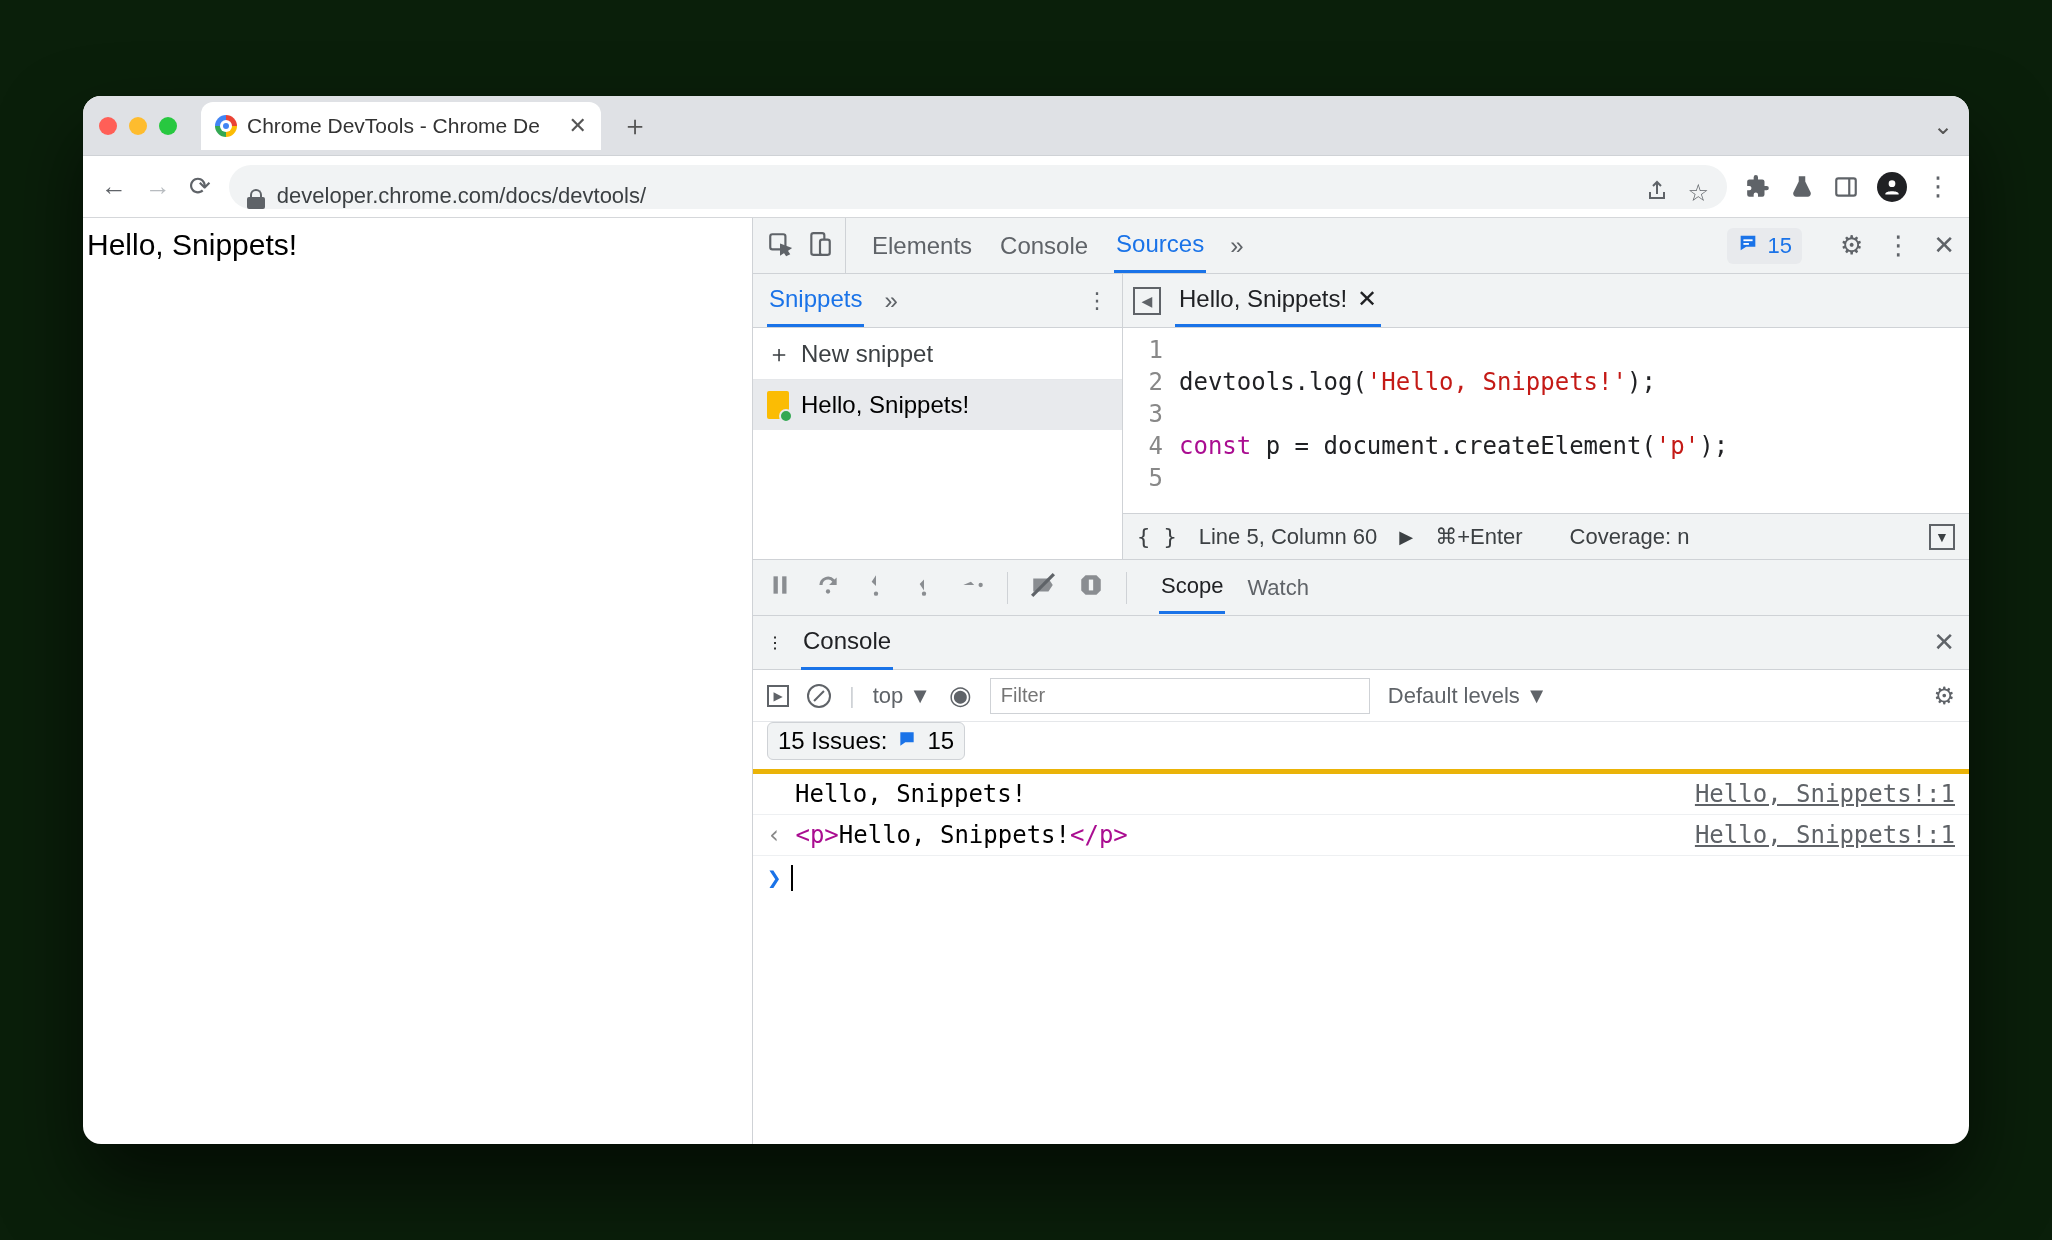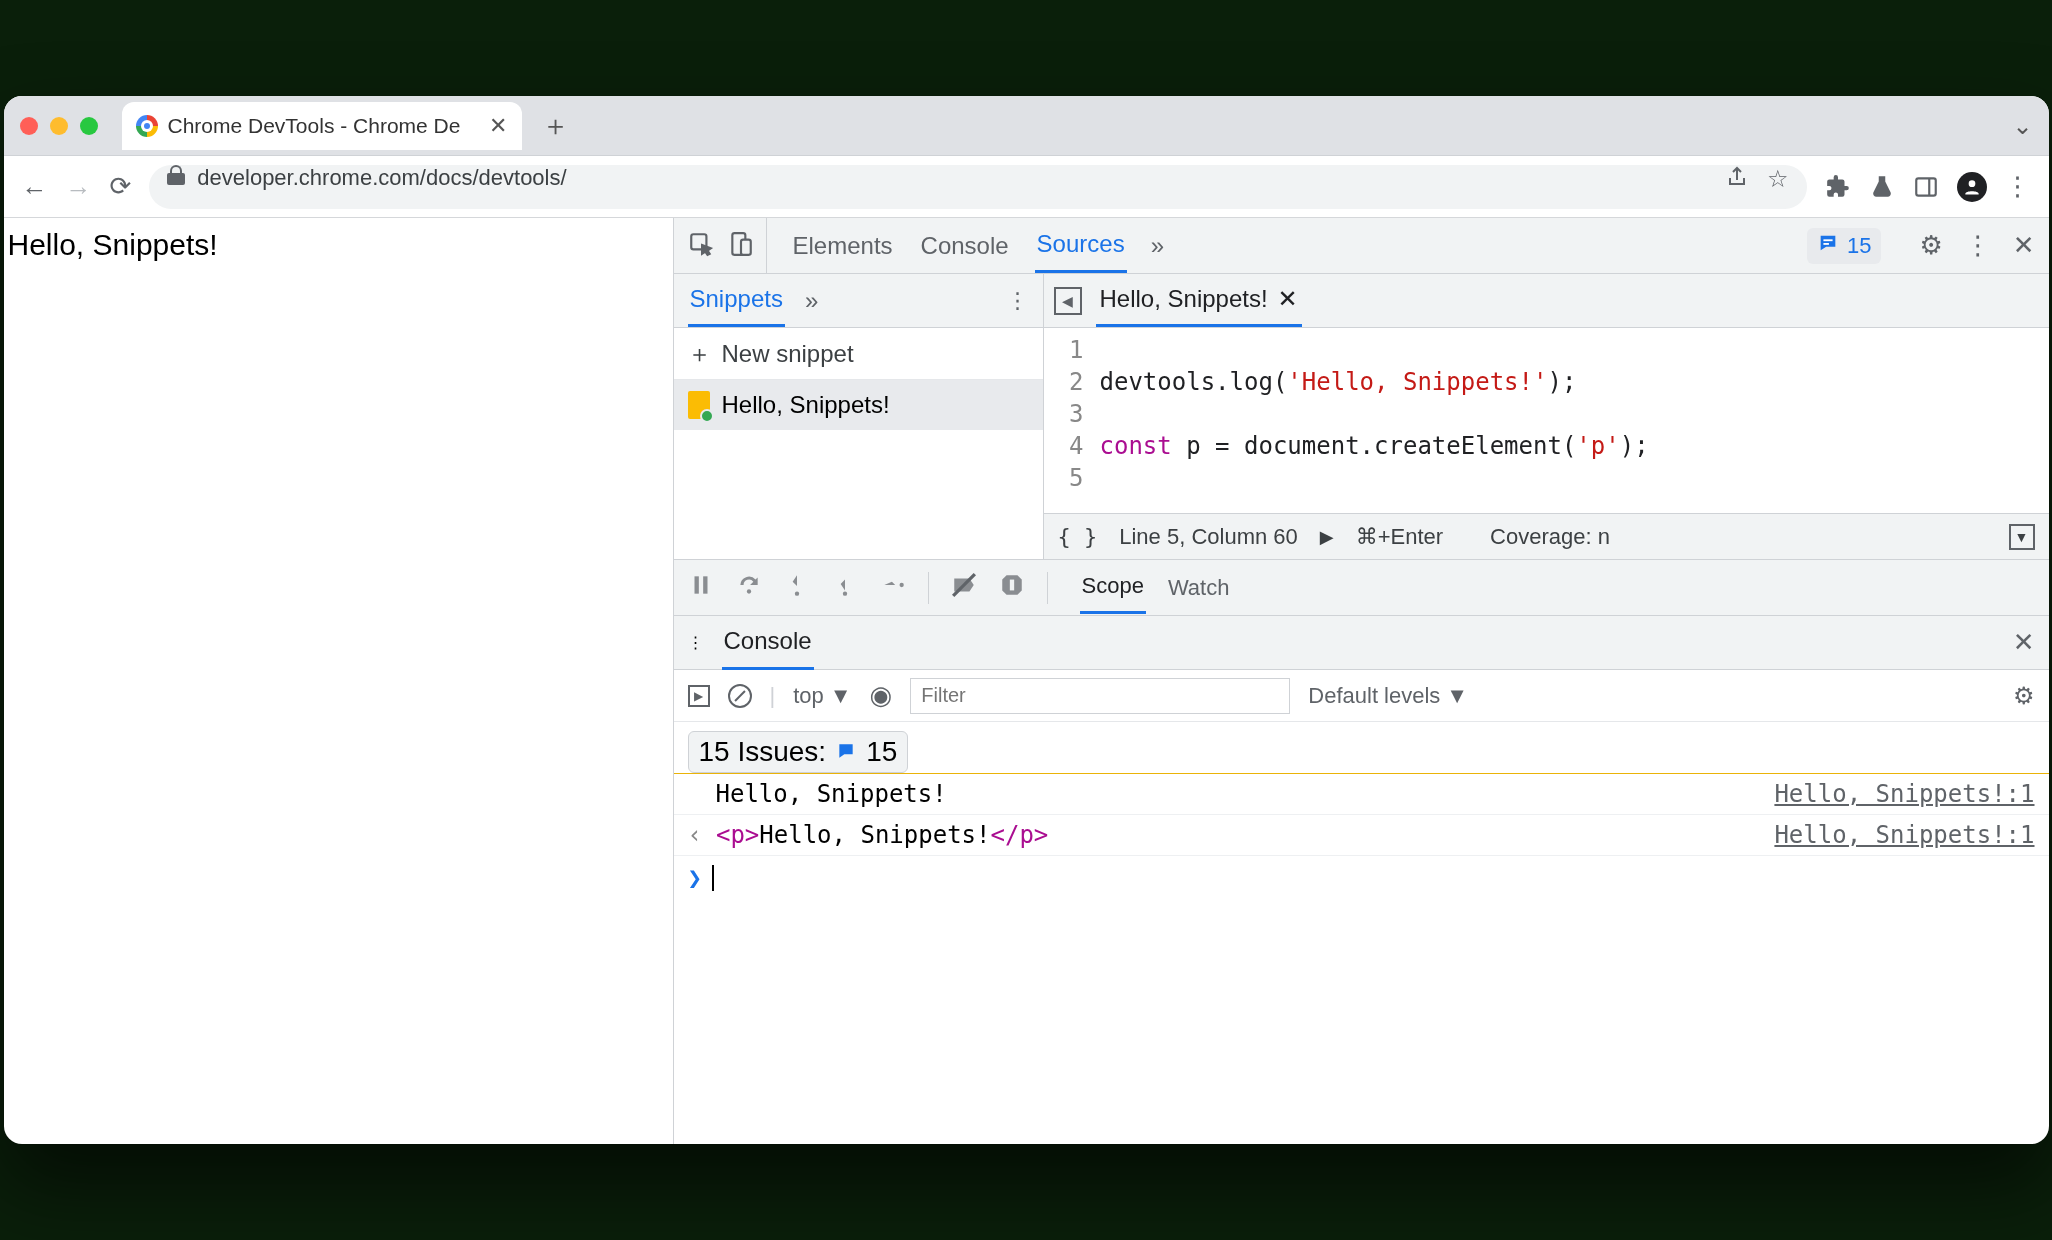--- a/index.html
+++ b/index.html
@@ -3,21 +3,21 @@
 <meta charset="utf-8">
 <style>
   * { box-sizing: border-box; margin: 0; padding: 0; }
   body {
     background: #0a1f0a;
     font-family: -apple-system, "Helvetica Neue", Arial, sans-serif;
     width: 2052px; height: 1240px;
     display: flex; align-items: center; justify-content: center;
   }
   .browser-window {
-    width: 2045px; height: 1048px;
+    width: 1886px; height: 1048px;
     background: #fff;
     border-radius: 18px;
     box-shadow: 0 40px 80px rgba(0,0,0,0.6), 0 0 0 1px rgba(0,0,0,0.05);
     overflow: hidden;
     display: flex; flex-direction: column;
   }
   
   .tabstrip {
     height: 60px;
     background: #dfe1e5;
@@ -43,21 +43,21 @@
   .tab-chevron{ margin-left:auto; color:#555; font-size:24px;}
   
   .toolbar {
     height: 62px; display:flex; align-items:center; gap:18px; padding:0 18px;
     border-bottom:1px solid #d5d7da;
   }
   .tbtn{ color:#5f6368; font-size:26px; display:flex; align-items:center; justify-content:center; }
   .tbtn.disabled{ color:#b8bcc0;}
   .omnibox{
     flex:1; height:44px; background:#f1f3f4; border-radius:22px;
-    display:flex; align-items:flex-start; gap:12px; padding:0 18px;
+    display:flex; align-items:flex-end; gap:12px; padding:0 18px;
     color:#3c4043; font-size:22px;
   }
   .lock-icon{width:18px;height:20px;position:relative;}
   .lock-icon::before{content:"";position:absolute;bottom:0;width:18px;height:12px;background:#5f6368;border-radius:2px;}
   .lock-icon::after{content:"";position:absolute;top:0;left:3px;width:8px;height:10px;border:2px solid #5f6368;border-bottom:none;border-radius:6px 6px 0 0;}
   .omni-actions{display:flex;gap:18px;color:#5f6368;font-size:24px;}
   .avatar{width:30px;height:30px;border-radius:50%;background:#202124;display:flex;align-items:center;justify-content:center;}
   .avatar svg{width:20px;height:20px;fill:#fff;}
   
   .content{ flex:1; display:flex; min-height:0;}
@@ -114,21 +114,21 @@
   .drawer-tabs{height:54px;background:#f1f3f4;border-bottom:1px solid #cfd2d6;display:flex;align-items:center;gap:18px;padding:0 14px;}
   .drawer-tabs .ctab{font-size:24px;color:#202124;border-bottom:3px solid #1a73e8;padding:12px 2px;}
   .drawer-tabs .x{margin-left:auto;color:#5f6368;font-size:26px;}
   .console-toolbar{height:52px;border-bottom:1px solid #e5e7ea;display:flex;align-items:center;gap:18px;padding:0 14px;color:#5f6368;font-size:22px;}
   .console-toolbar .ctx{display:flex;align-items:center;gap:6px;}
   .console-toolbar input{height:36px;border:1px solid #cfd2d6;font-size:20px;padding:0 10px;width:380px;}
   .console-toolbar .gear{margin-left:auto;font-size:24px;}
   .no-circ{width:24px;height:24px;border:2px solid #5f6368;border-radius:50%;position:relative;}
   .no-circ::after{content:"";position:absolute;left:3px;top:9px;width:14px;height:2px;background:#5f6368;transform:rotate(-45deg);}
   .psq{width:22px;height:22px;border:2px solid #5f6368;display:flex;align-items:center;justify-content:center;font-size:12px;}
-  .issues-row{height:52px;border-bottom:1px solid #eab308;display:flex;align-items:flex-end;gap:12px;padding:0 14px;font-size:28px;}
+  .issues-row{height:52px;border-bottom:5px solid #eab308;display:flex;align-items:flex-start;gap:12px;padding:0 14px;font-size:24px;}
   .issues-chip{background:#f1f3f4;border:1px solid #cfd2d6;border-radius:6px;padding:4px 10px;display:flex;align-items:center;gap:10px;}
   .log-row{display:flex;align-items:center;padding:6px 14px;font-family:Menlo,monospace;font-size:24px;border-bottom:1px solid #eef0f2;}
   .log-row .src{margin-left:auto;color:#5f6368;text-decoration:underline;}
   .log-row .tag{color:#aa0d91;}
   .log-row .caret{color:#888;margin-right:14px;}
   .prompt-row{display:flex;align-items:center;padding:8px 14px;font-family:Menlo,monospace;font-size:24px;}
   .prompt-row .p{color:#1a73e8;margin-right:10px;}
   .cursor{display:inline-block;width:2px;height:26px;background:#000;vertical-align:middle;}
   .chat-ic{color:#1a73e8;}
 </style>

